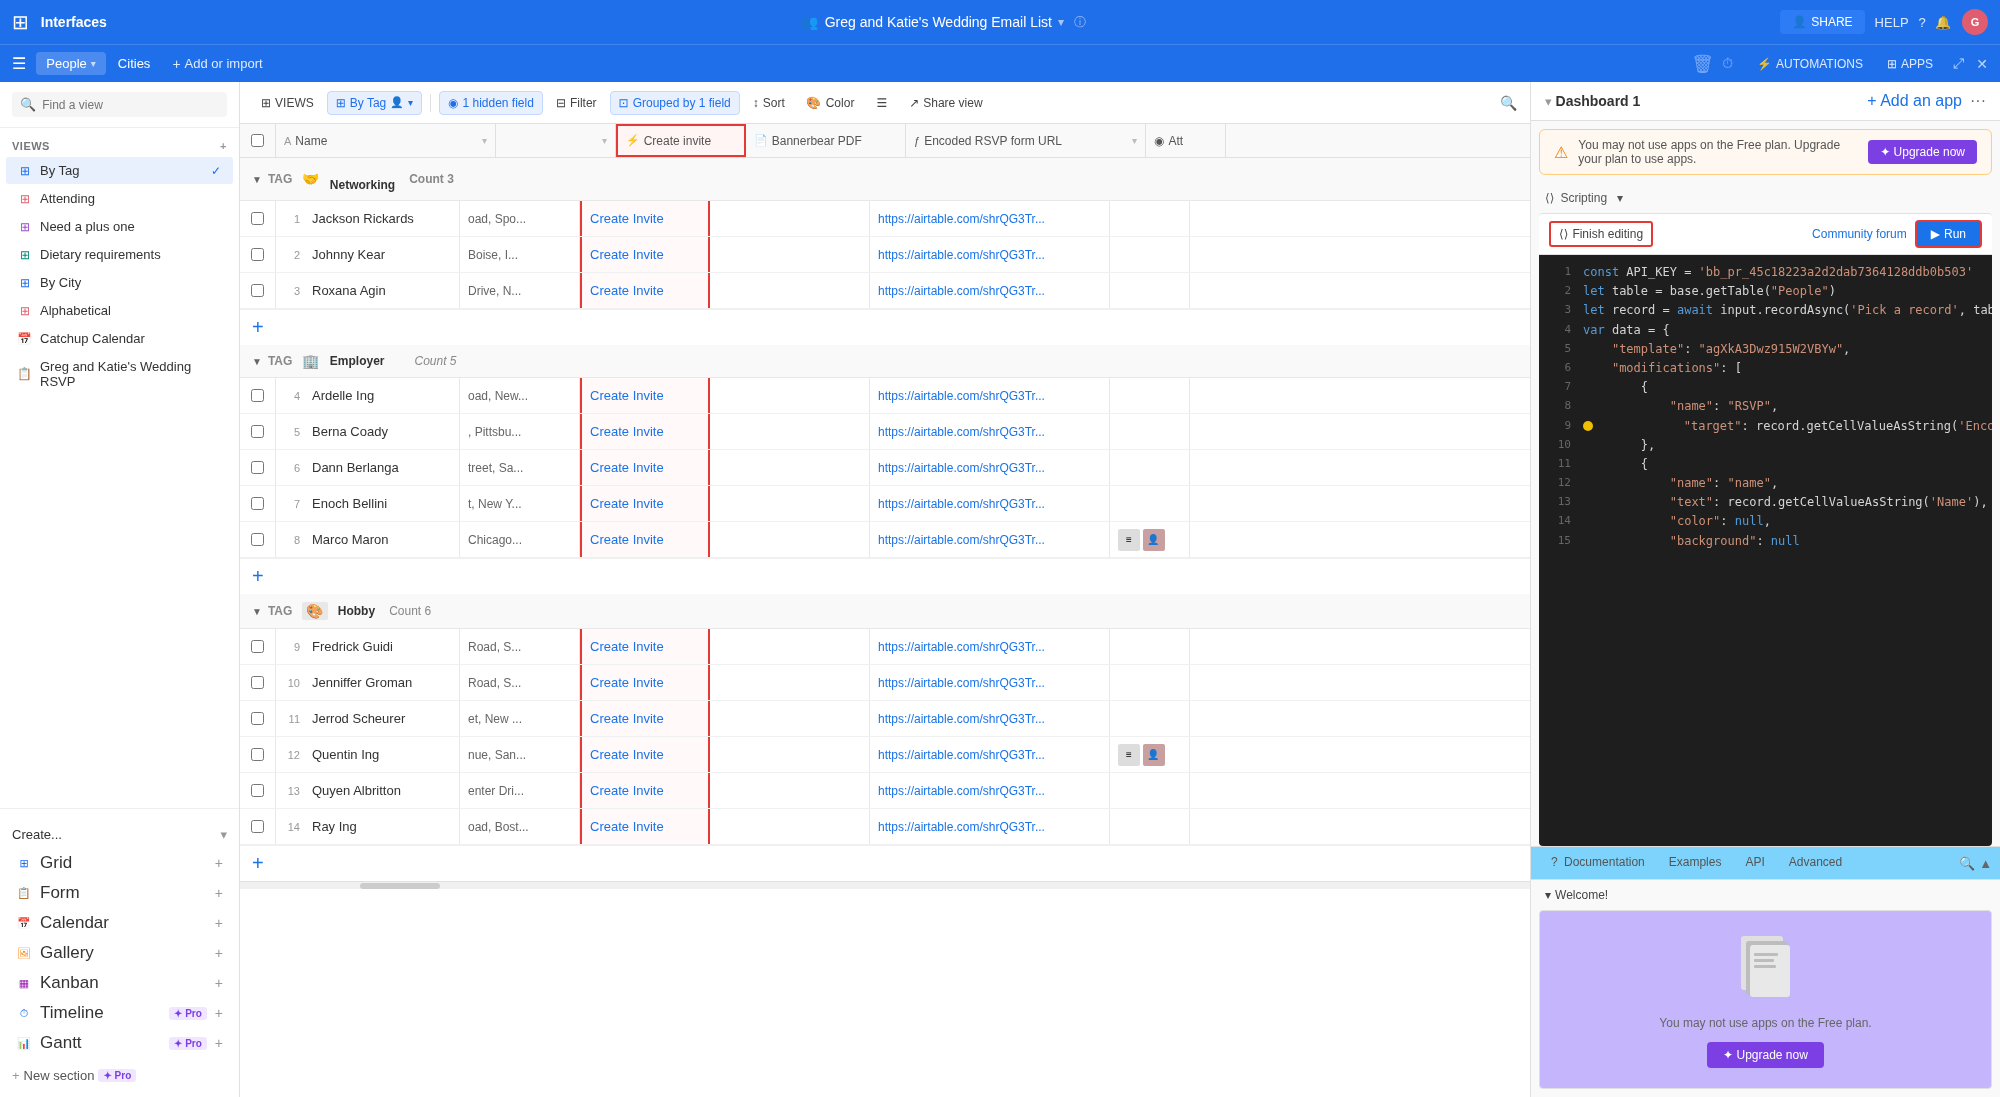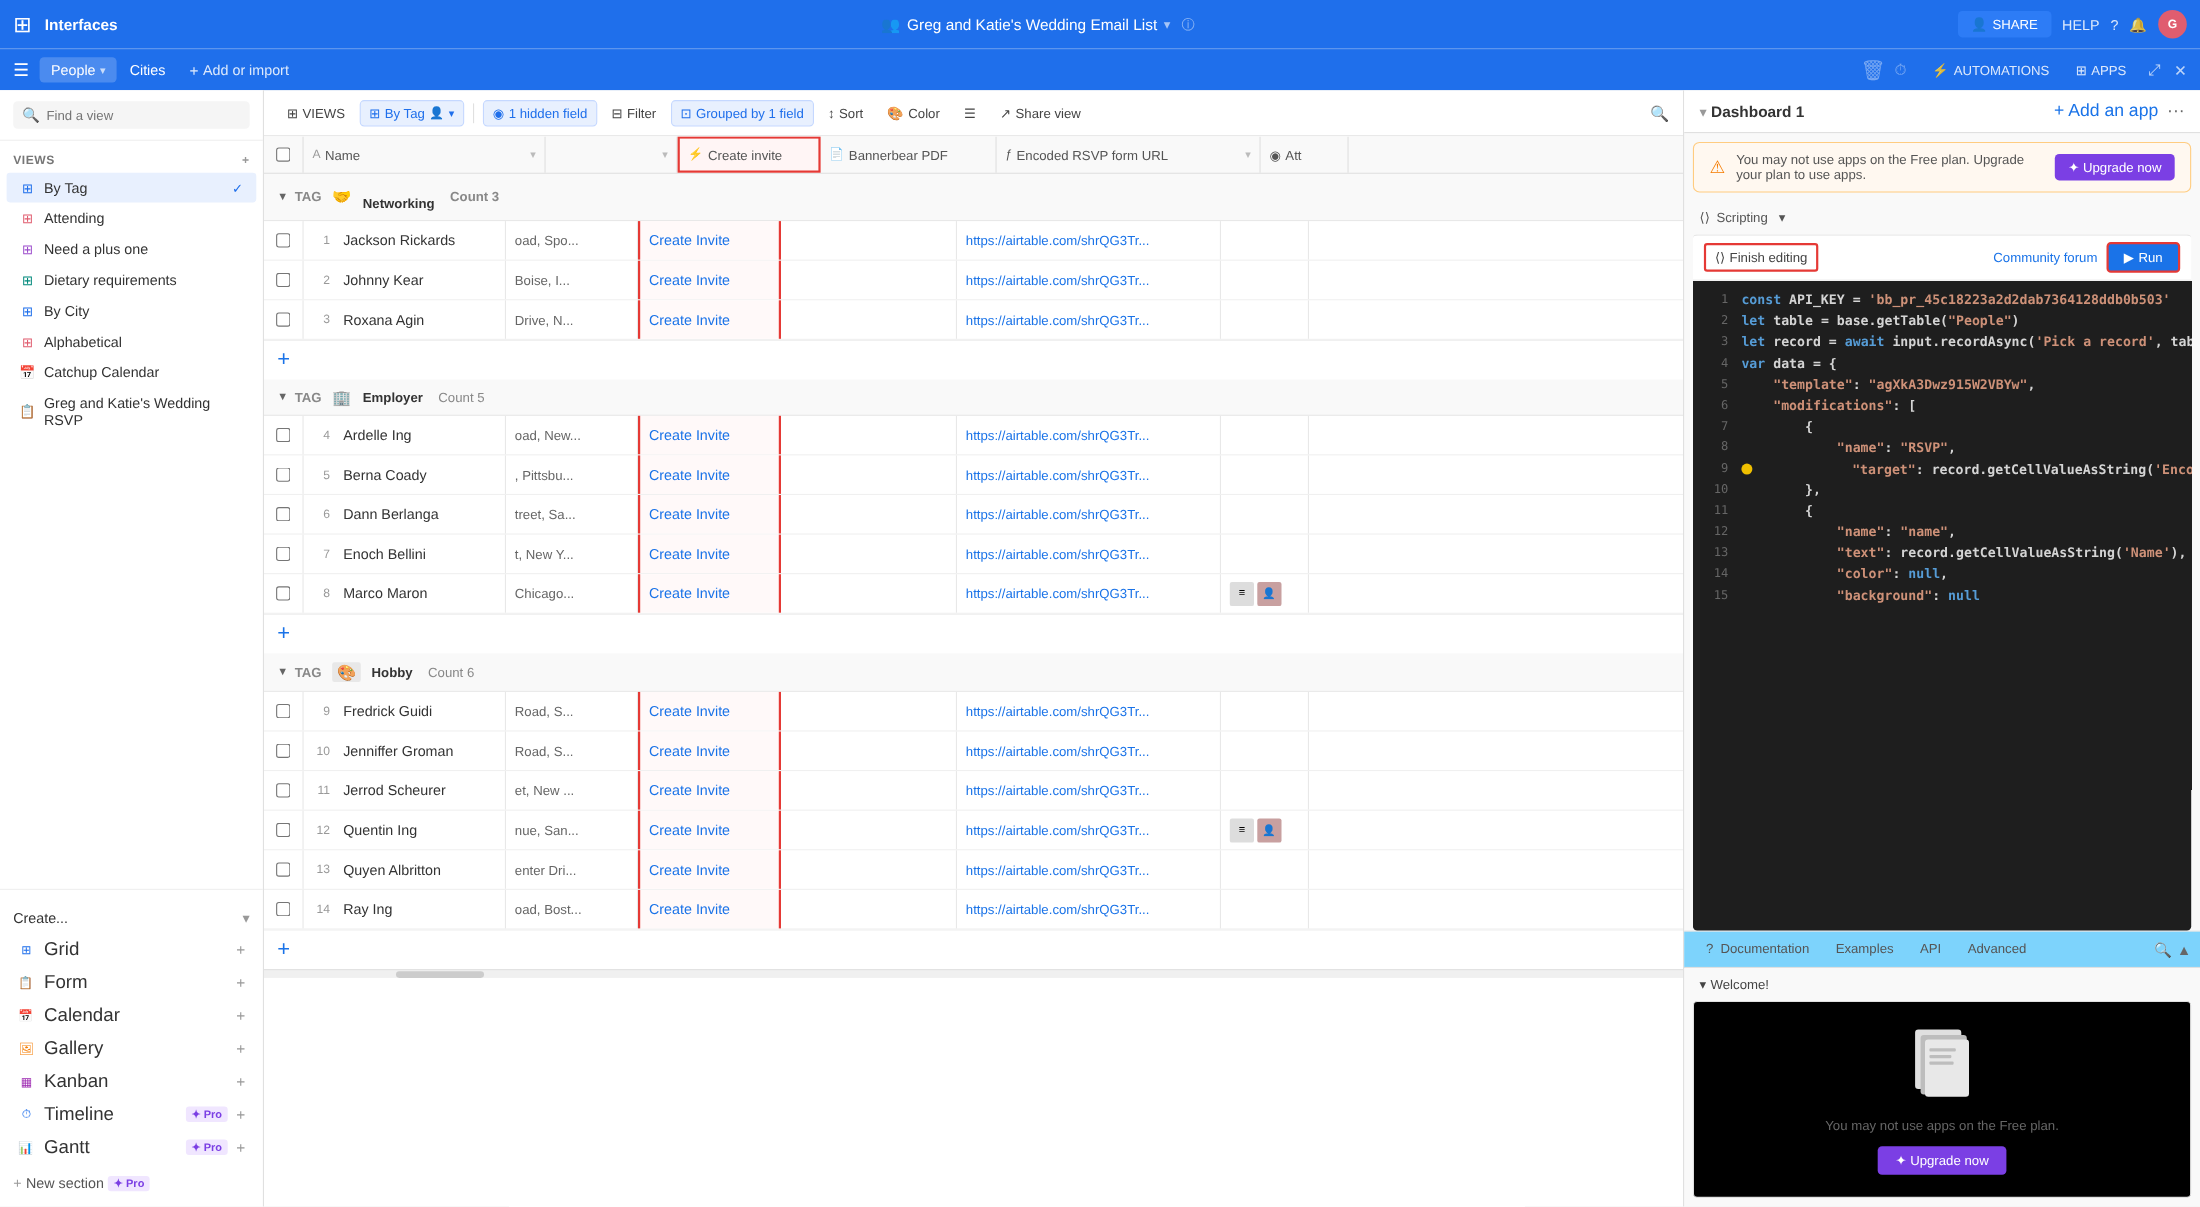--- a/index.html
+++ b/index.html
@@ -114,37 +114,37 @@
     
     .scripting-header { display: flex; align-items: center; gap: 6px; padding: 8px 14px; font-size: 12px; color: #555; cursor: pointer; }
     .code-editor { flex: 1; overflow: hidden; display: flex; flex-direction: column; }
     .code-toolbar { display: flex; align-items: center; background: white; border-bottom: 1px solid #e0e0e0; border-top: 1px solid #e0e0e0; padding: 6px 10px; gap: 8px; margin: 0 8px; border-radius: 4px 4px 0 0; }
     .finish-editing-btn { display: flex; align-items: center; gap: 4px; font-size: 12px; color: #444; cursor: pointer; padding: 4px 8px; border: 1px solid #ddd; border-radius: 3px; background: white; border: 2px solid #e53935; }
     .community-btn { color: #1a73e8; font-size: 12px; cursor: pointer; margin-left: auto; }
     .run-btn { background: #1a73e8; color: white; border: none; padding: 5px 14px; border-radius: 4px; font-size: 12px; cursor: pointer; display: flex; align-items: center; gap: 4px; border: 2px solid #e53935; }
     .code-body { background: #1e1e1e; margin: 0 8px; border-radius: 0 0 4px 4px; padding: 8px 0; flex: 1; overflow: auto; font-family: 'Consolas', 'Monaco', monospace; font-size: 12px; line-height: 1.6; }
     .code-line { display: flex; align-items: flex-start; padding: 0 8px; }
     .line-num { color: #666; min-width: 24px; text-align: right; margin-right: 12px; user-select: none; font-size: 11px; }
-    .line-content { color: #d4d4d4; white-space: pre; font-weight: bold; }
+    .line-content { color: #d4d4d4; white-space: pre; }
     .c-string { color: #ce9178; }
     .c-keyword { color: #569cd6; }
     .c-null { color: #569cd6; }
     .code-dot { display: inline-block; width: 10px; height: 10px; border-radius: 50%; background: #f0c000; margin-right: 4px; vertical-align: middle; }
 
     
     .rp-bottom { border-top: 1px solid #e0e0e0; }
     .rp-tabs { display: flex; align-items: center; padding: 0 8px; background: #7dd3fc; border-bottom: 1px solid #e0e0e0; }
     .rp-tab { padding: 8px 12px; font-size: 12px; color: #555; cursor: pointer; border-bottom: 2px solid transparent; }
     .rp-tab-search { margin-left: auto; color: #666; cursor: pointer; }
     .rp-tab-collapse { color: #666; cursor: pointer; margin-left: 4px; }
 
     
     .welcome-section { padding: 0 8px; }
     .welcome-header { display: flex; align-items: center; gap: 4px; padding: 8px 6px; font-size: 12px; color: #444; cursor: pointer; }
-    .welcome-body { background: #000000; margin: 0 0 8px; border-radius: 4px; padding: 20px; display: flex; flex-direction: column; align-items: center; text-align: center; border: 1px solid #e0e0e0; }
+    .welcome-body { background: #c4b5fd; margin: 0 0 8px; border-radius: 4px; padding: 20px; display: flex; flex-direction: column; align-items: center; text-align: center; border: 1px solid #e0e0e0; }
     .welcome-text { font-size: 12px; color: #666; margin-bottom: 12px; }
     .upgrade-btn-sm { background: #7b3fe4; color: white; border: none; padding: 6px 16px; border-radius: 4px; font-size: 12px; cursor: pointer; display: flex; align-items: center; gap: 4px; }
 
     
     ::-webkit-scrollbar { width: 6px; height: 6px; }
     ::-webkit-scrollbar-track { background: #f0f0f0; }
     ::-webkit-scrollbar-thumb { background: #ccc; border-radius: 3px; }
 
     .scrollbar-horiz { height: 8px; background: #f0f0f0; border-top: 1px solid #e0e0e0; }
     .scrollbar-thumb { width: 80px; height: 6px; background: #ccc; border-radius: 3px; margin: 1px 120px; }
@@ -435,21 +435,21 @@
             <div class="td-att"></div>
           </div>
           <div class="add-row">+</div>
         </div>
 
         <div class="group-header">
           <span class="group-toggle">▼</span>
           <span style="font-size:12px;color:#888;margin-right:4px;">TAG</span>
           <span style="font-size:14px;">🏢</span>
           <span style="font-weight:600;margin-left:4px;">Employer</span>
-          <span class="group-count" style="margin-left:8px;">Count 5</span>
+          <span class="group-count" style="margin-left:24px;font-style:italic;">Count 5</span>
         </div>
         <div>
           <div class="table-row">
             <div class="td-check">
                 <input type="checkbox" style="">
               </div>
             <div class="td-num">4</div>
             <div class="td-name">Ardelle Ing</div>
             <div class="td-addr">oad, New...</div>
             <div class="td-invite">

